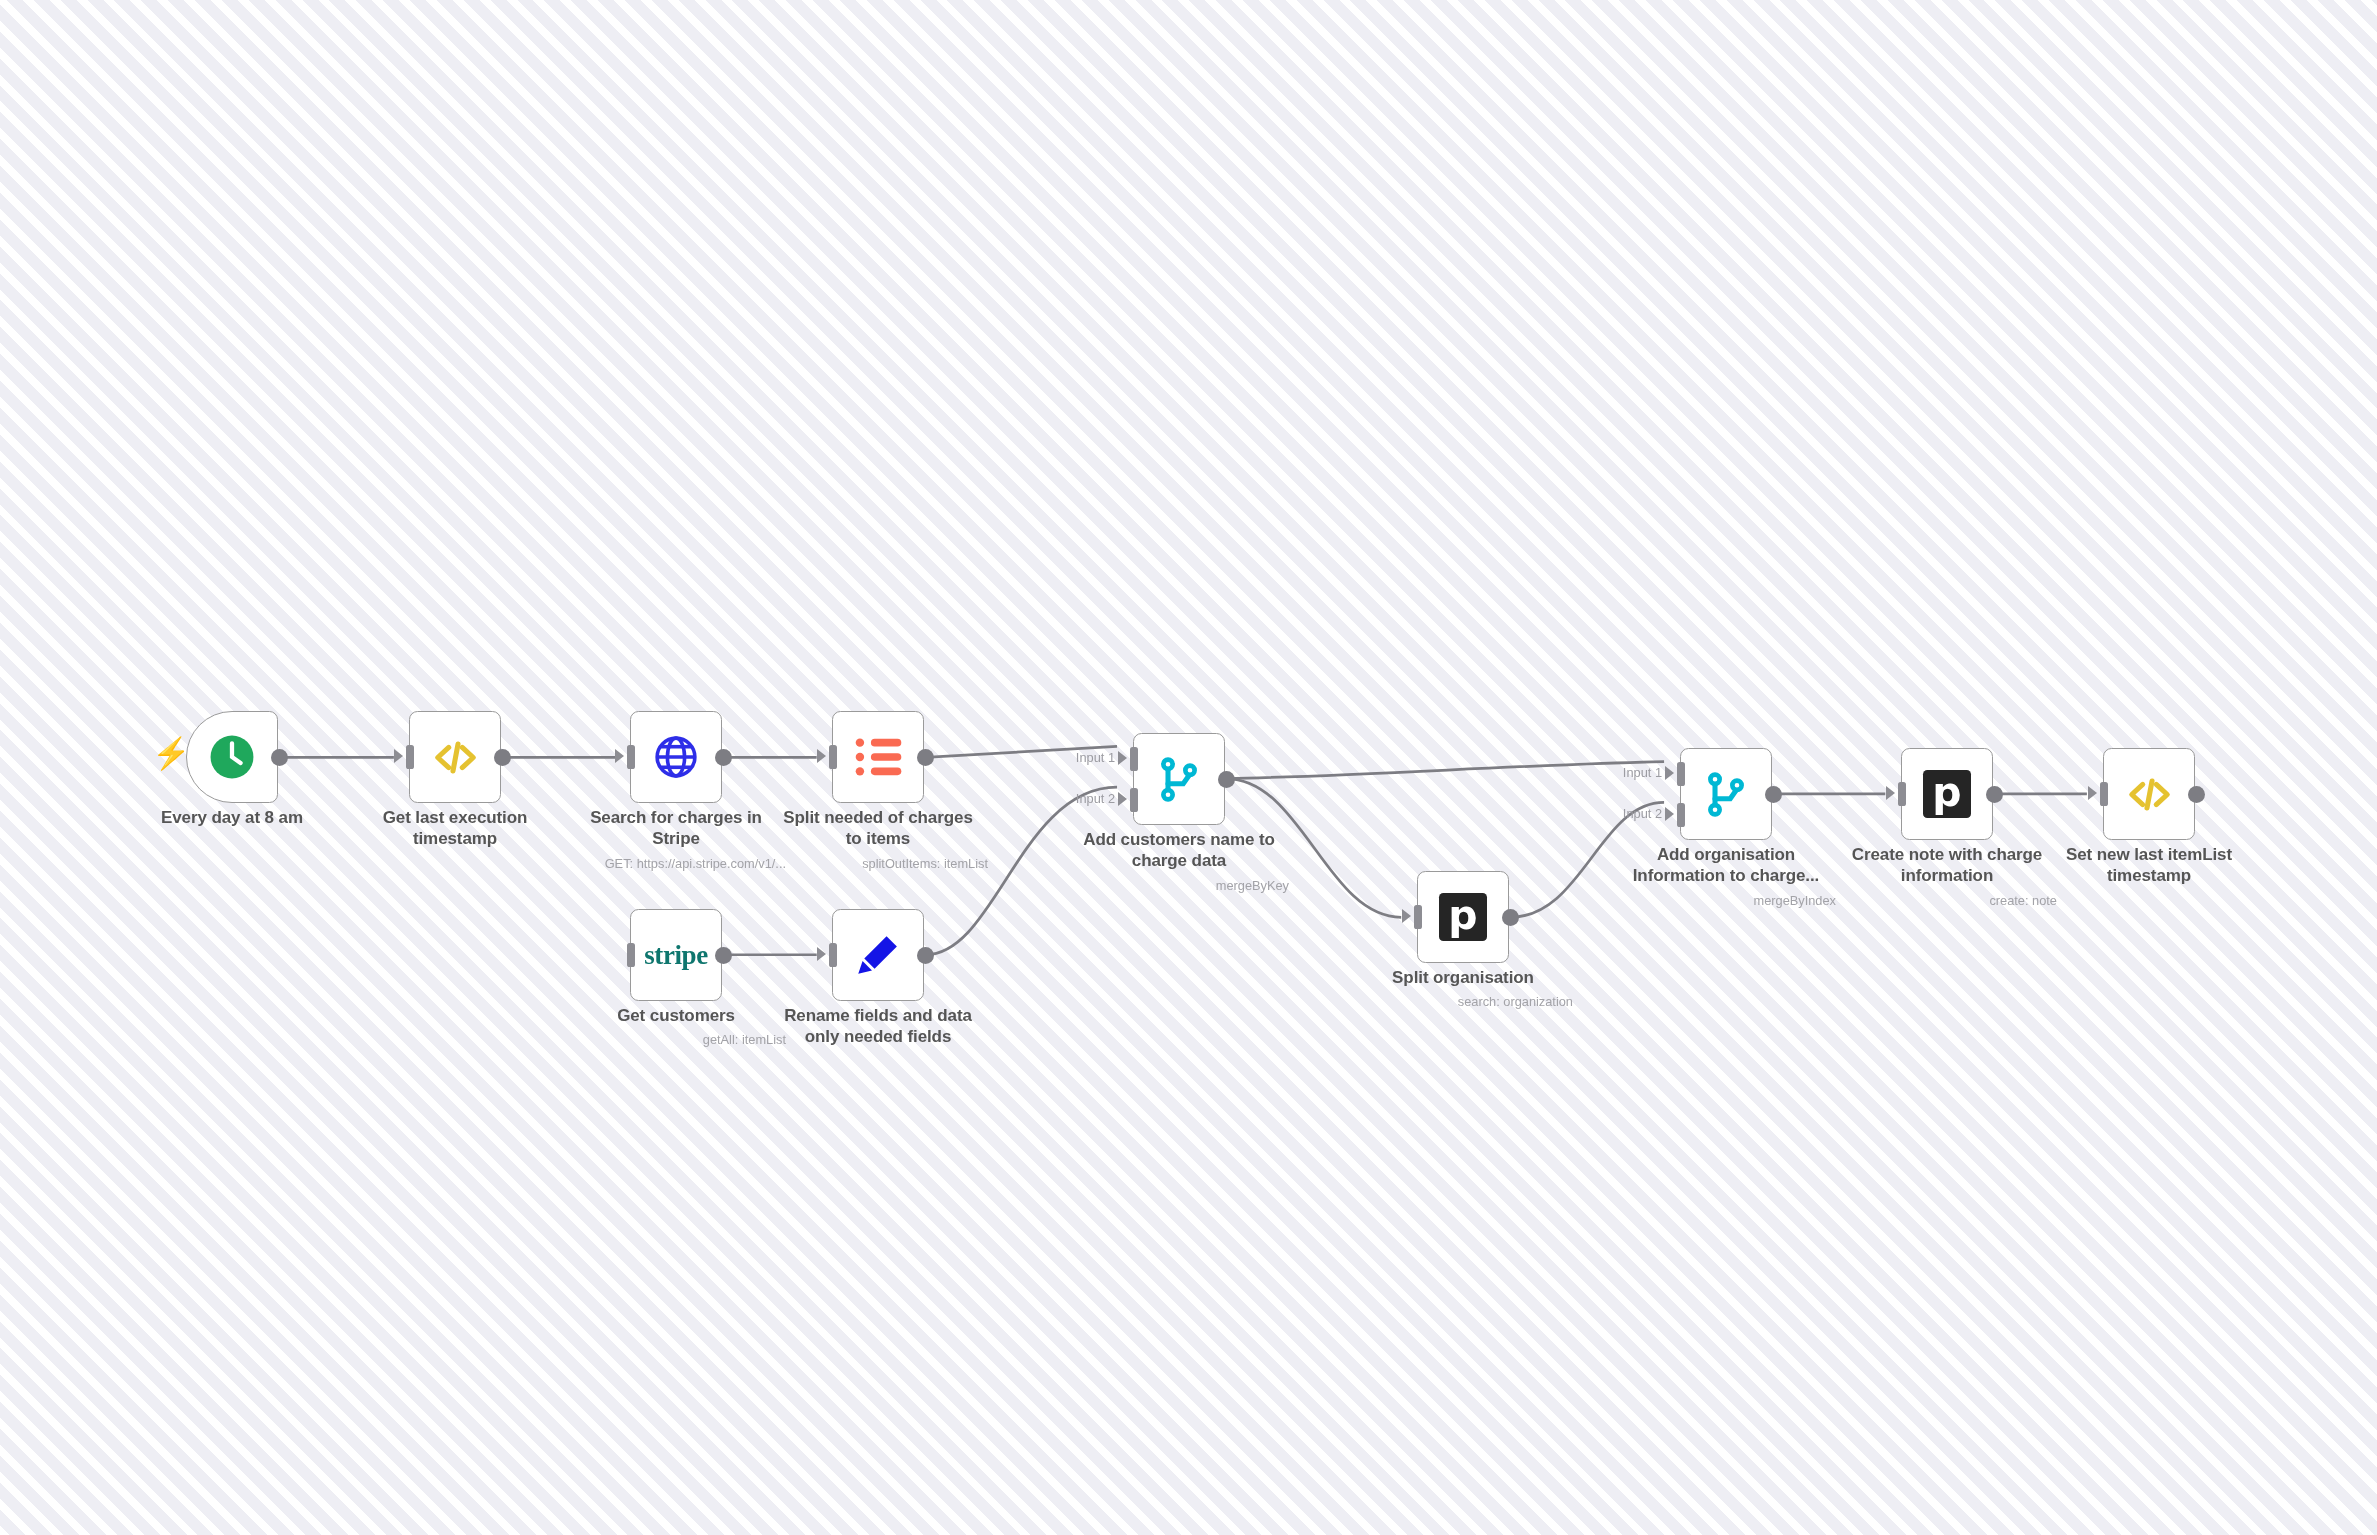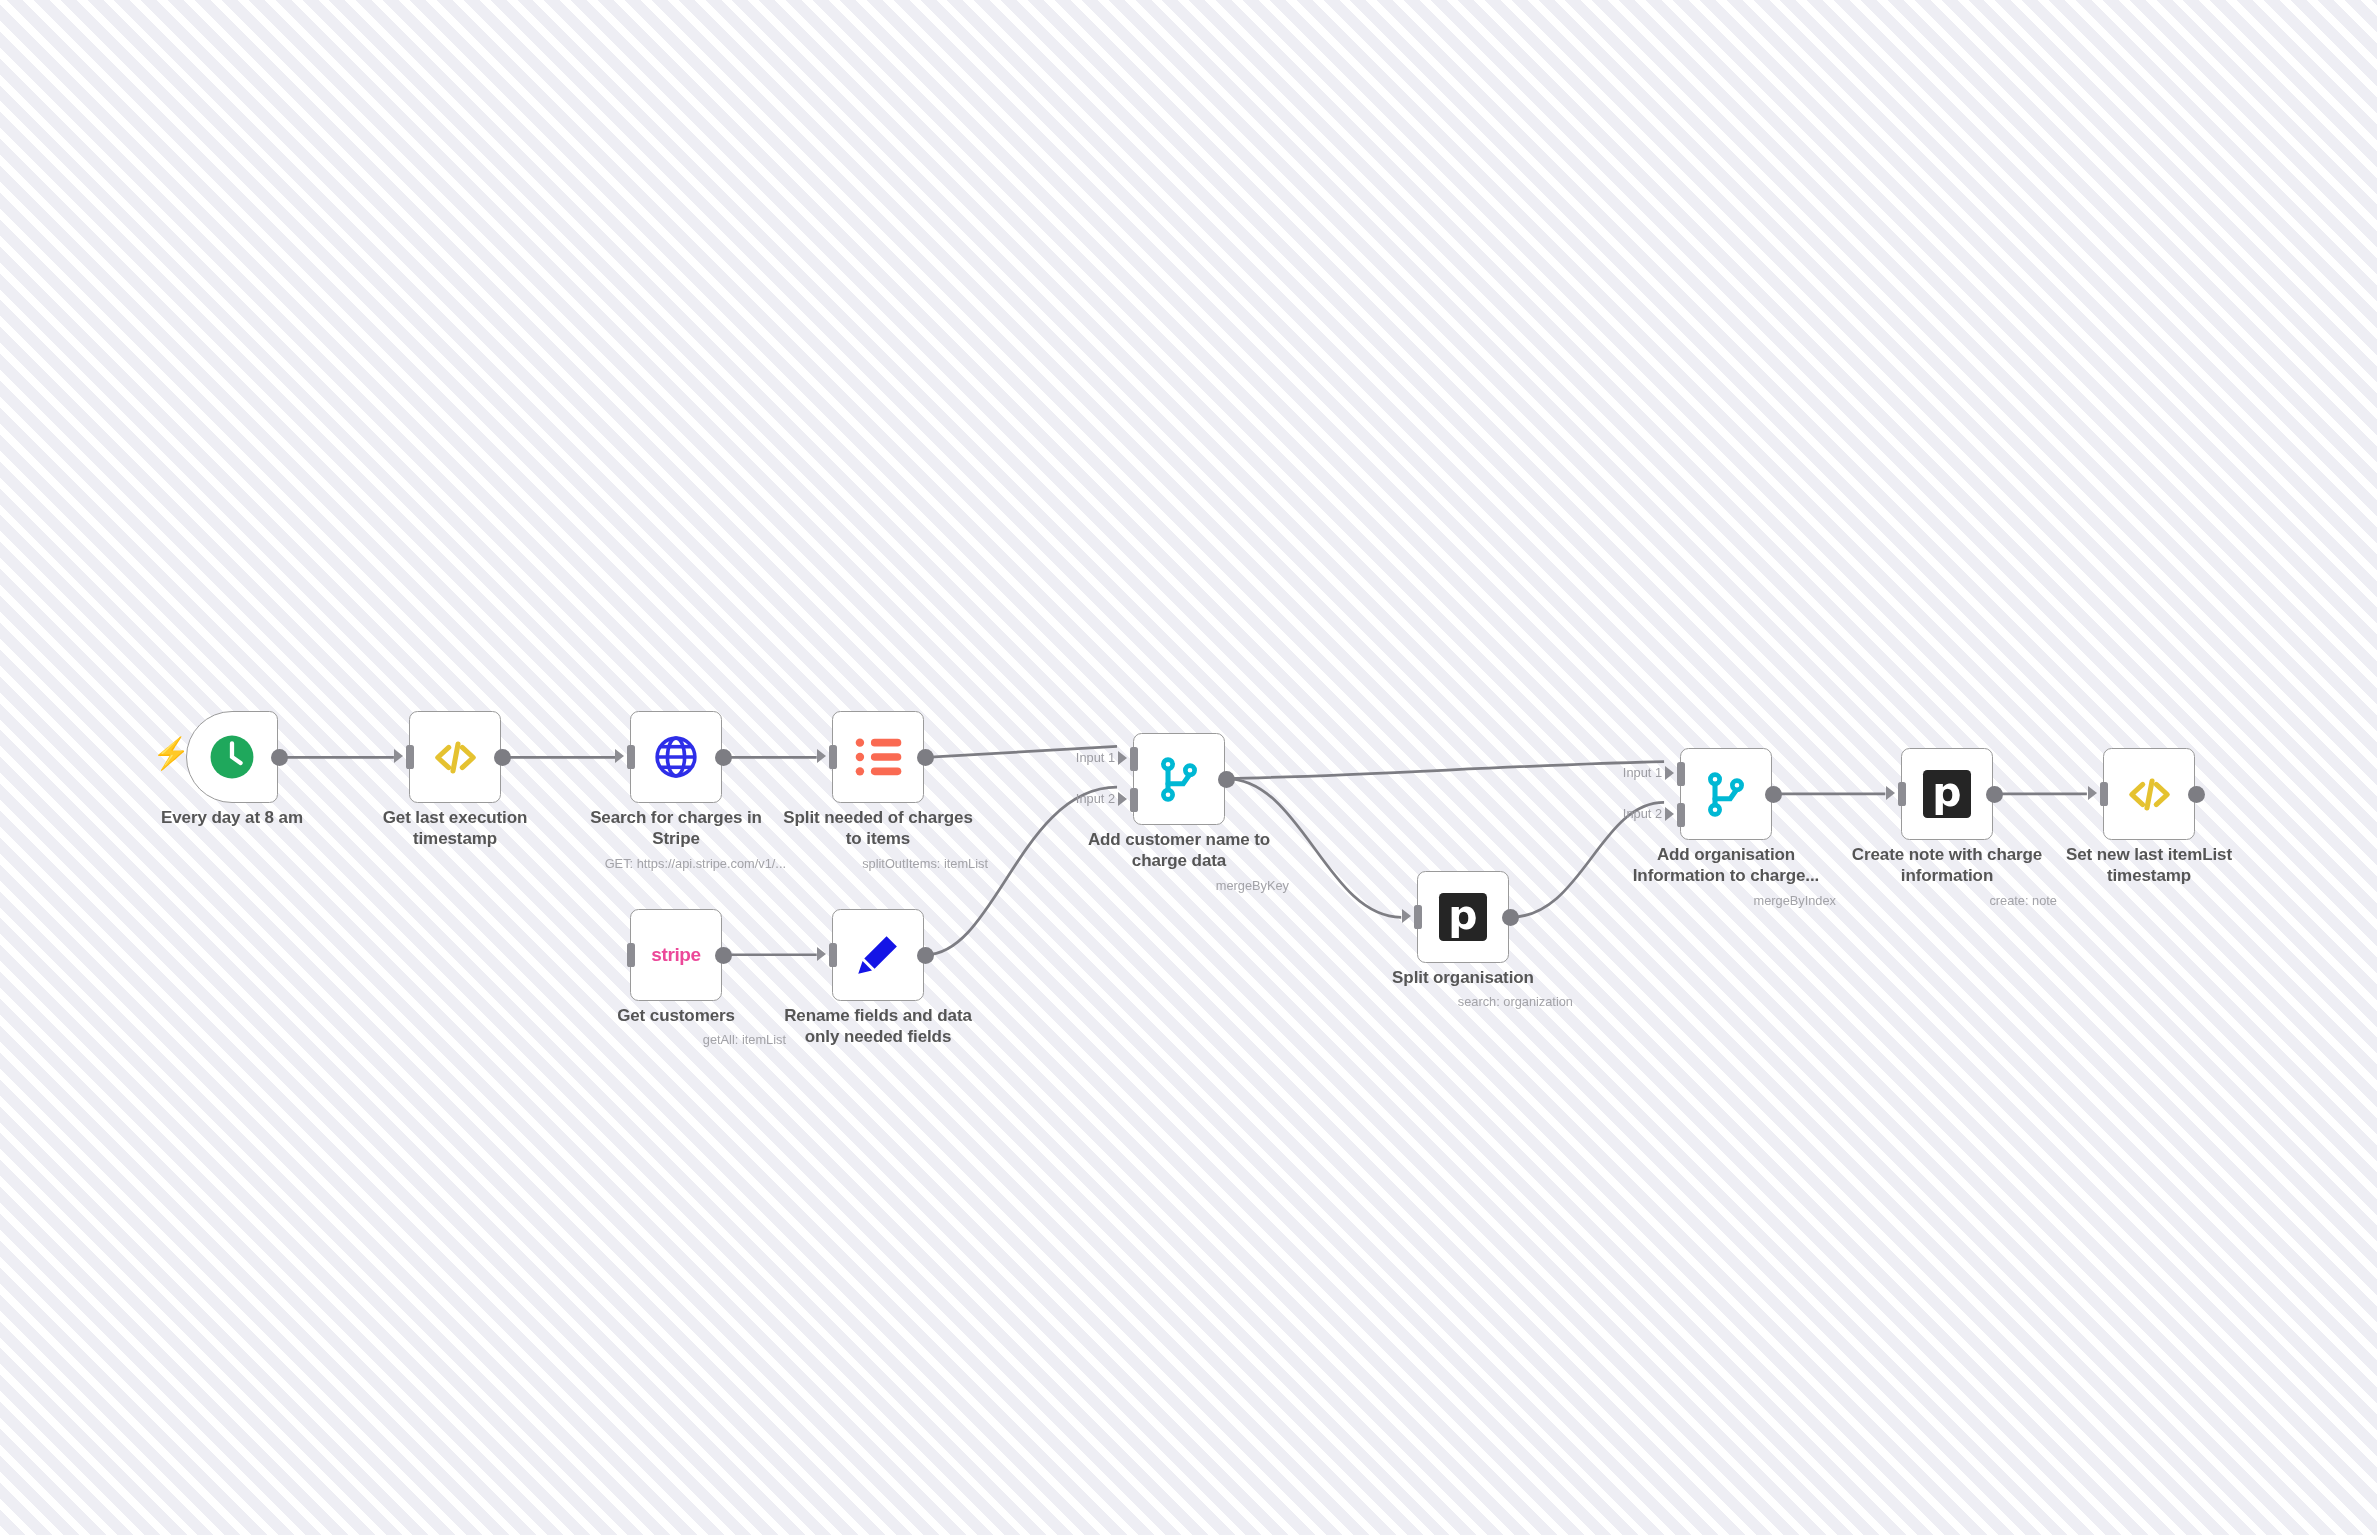--- a/index.html
+++ b/index.html
@@ -137,25 +137,25 @@
     width: 77px;
     left: -141px;
   }
   .port-label.p1 { top: -29px; }
   .port-label.p2 { top: 12px; }
 
   
   .ico { display: block; }
 
   .stripe-word {
-    font-size: 19px;
+    font-size: 27px;
     font-weight: bold;
-    color: #ec4899;
+    color: #0f766e;
     letter-spacing: -0.4px;
-    font-family: Liberation Sans, sans-serif;
+    font-family: Liberation Serif, serif;
   }
 
   .pipedrive-sq {
     width: 48px;
     height: 48px;
     background: #252525;
     border-radius: 4.3px;
     display: flex;
     align-items: center;
     justify-content: center;
@@ -314,21 +314,21 @@
         </g>
       </svg>
     </div>
     <div class="in-port p1"></div>
     <div class="in-arrow p1"></div>
     <div class="port-label p1">Input 1</div>
     <div class="in-port p2"></div>
     <div class="in-arrow p2"></div>
     <div class="port-label p2">Input 2</div>
     <div class="out-port"></div>
-    <div class="node-label">Add customer name to charge data</div>
+    <div class="node-label">Add customers name to charge data</div>
     <div class="node-sub two-line">mergeByKey</div>
   </div>
 
   <div class="node" style="left:1463px; top:917px;">
     <div class="node-box">
       <div class="pipedrive-sq">
         <span class="pipedrive-p">p</span>
       </div>
     </div>
     <div class="in-port"></div>

